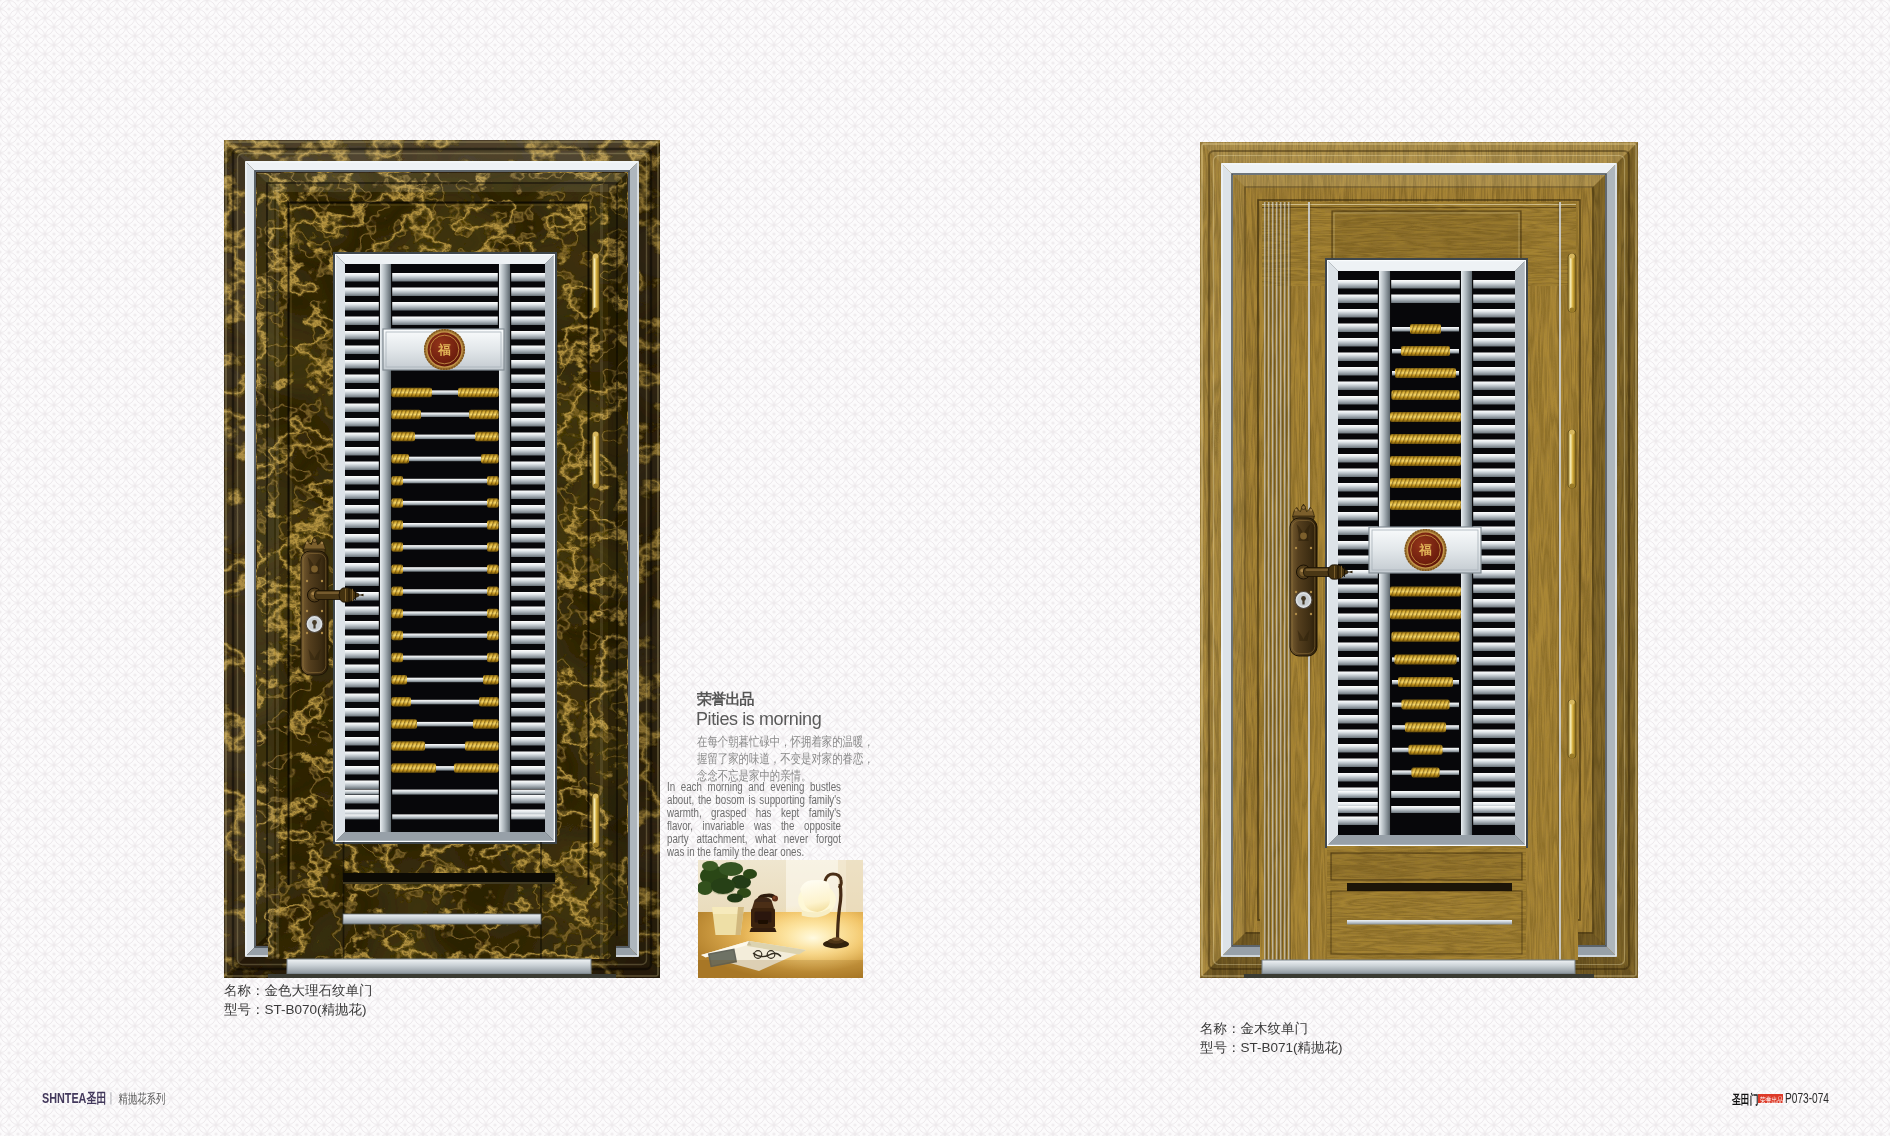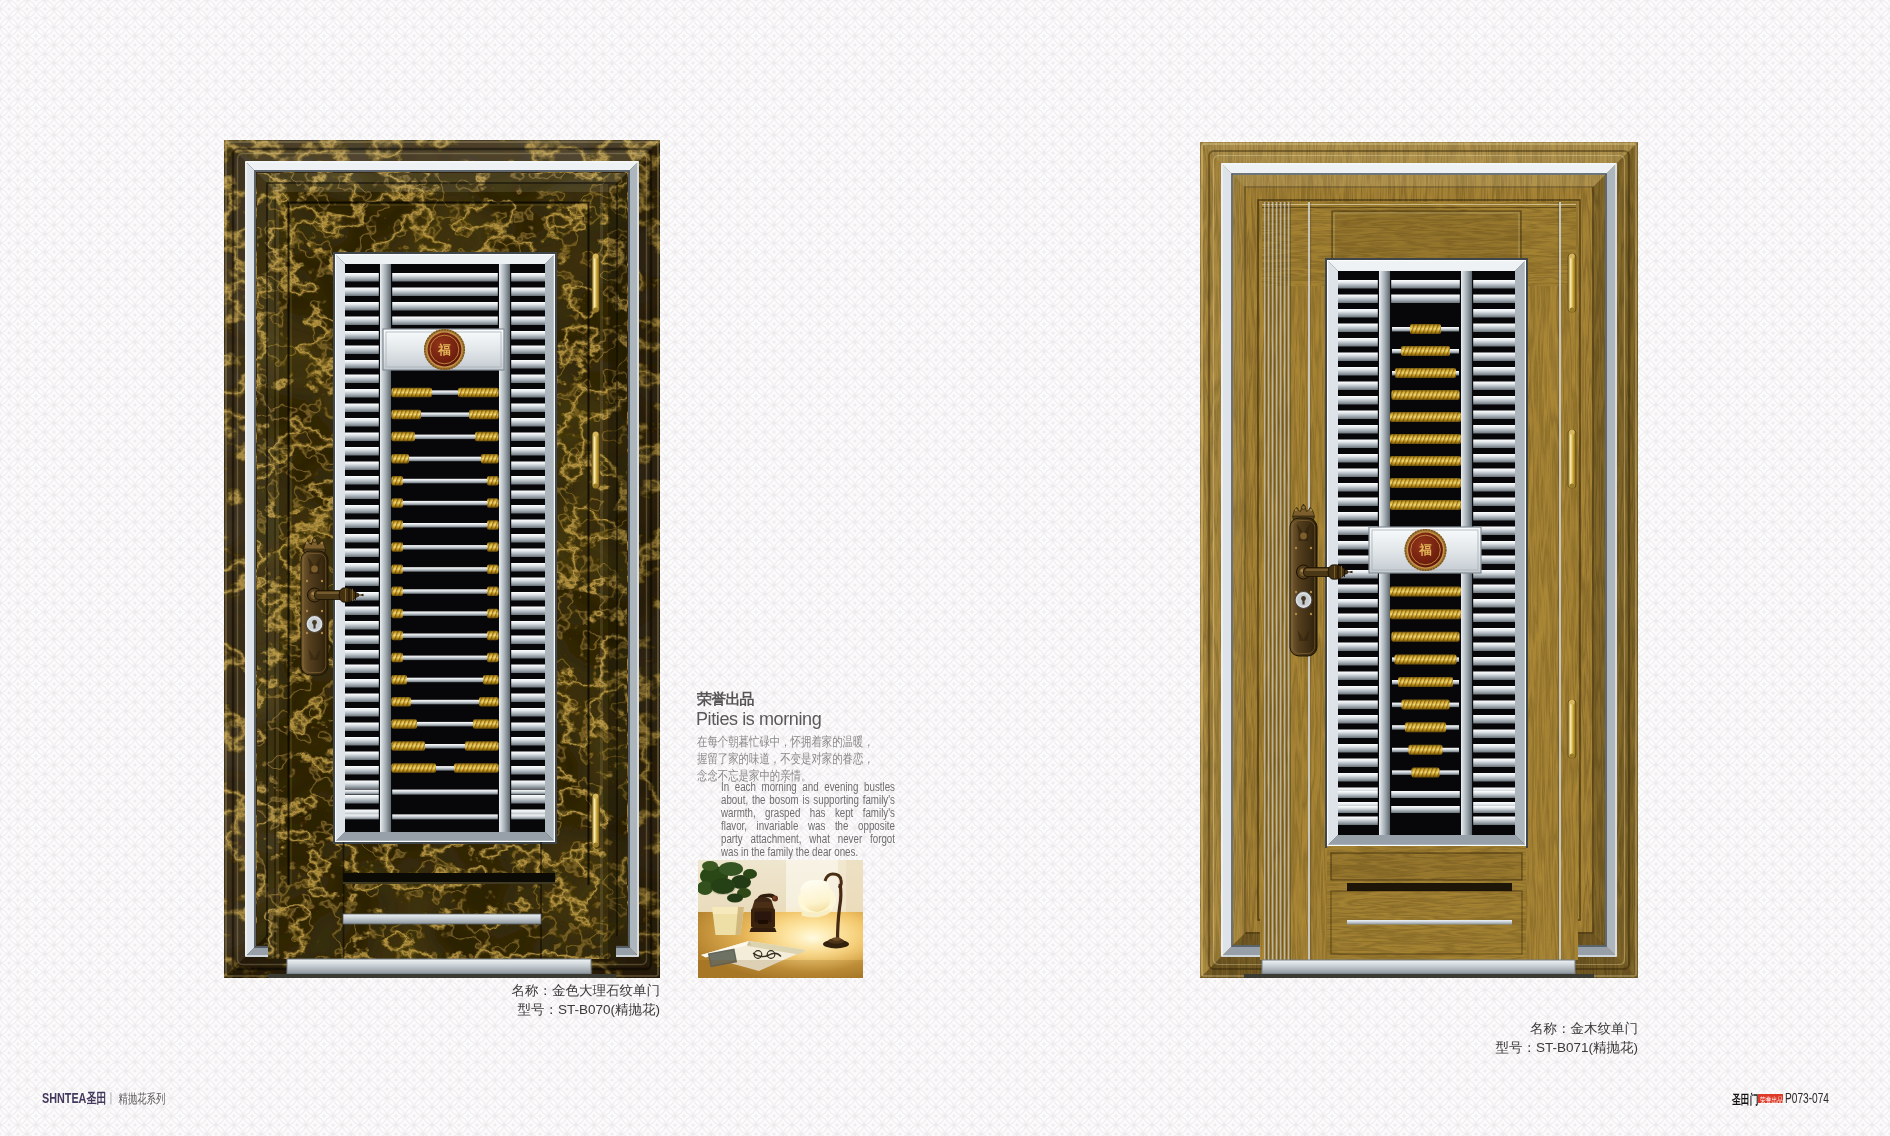--- a/index.html
+++ b/index.html
@@ -1,17 +1,17 @@
 <!DOCTYPE html>
 <html><head><meta charset="utf-8">
 <style>
 html,body{margin:0;padding:0;width:1890px;height:1136px;overflow:hidden;background:#fcfbfc;
 font-family:"Liberation Sans",sans-serif;}
 .abs{position:absolute;}
-.cap{position:absolute;text-align:right;color:#3a3a3a;font-size:13.5px;line-height:19px;letter-spacing:0;}
+.cap{position:absolute;text-align:left;color:#3a3a3a;font-size:13.5px;line-height:19px;letter-spacing:0;}
 .sx{display:inline-block;transform-origin:0 0;white-space:nowrap;}
 .jl{text-align:justify;text-align-last:justify;}
 </style></head><body>
 
 <svg style="position:absolute;left:0;top:0" width="1890" height="1136" xmlns="http://www.w3.org/2000/svg">
 <defs>
       <pattern id="shippo" width="18" height="18" patternUnits="userSpaceOnUse">
 <rect width="18" height="18" fill="#fcfbfc"></rect>
 <g fill="none" stroke="#eeeaed" stroke-width="1">
 <circle cx="9" cy="9" r="8.6"></circle>
@@ -800,21 +800,21 @@
 
 <div class="cap" style="left:1200px;top:1019px;width:438px">名称：金木纹单门<br>型号：ST-B071(精抛花)</div>
 
 <div class="abs" style="left:697px;top:690px;font-size:15px;letter-spacing:-0.8px;color:#555;font-weight:bold">荣誉出品</div>
 
 <div class="abs" style="left:696px;top:709px;font-size:18px;letter-spacing:-0.4px;color:#595959">Pities is morning</div>
 
 <div class="abs" style="left:697px;top:733px;width:230px;font-size:13px;line-height:17px;color:#8a8a8a">
 <span class="sx" style="transform:scaleX(0.8)">在每个朝暮忙碌中，怀拥着家的温暖，<br>握留了家的味道，不变是对家的眷恋，<br>念念不忘是家中的亲情。</span></div>
 
-<div class="abs" style="left:721px;top:781px;font-size:12.5px;line-height:13px;color:#6e6e6e">
+<div class="abs" style="left:667px;top:781px;font-size:12.5px;line-height:13px;color:#6e6e6e">
 <div class="sx" style="transform:scaleX(0.78);width:223px">
 <div class="jl">In each morning and evening bustles</div>
 <div class="jl">about, the bosom is supporting family's</div>
 <div class="jl">warmth, grasped has kept family's</div>
 <div class="jl">flavor, invariable was the opposite</div>
 <div class="jl">party attachment, what never forgot</div>
 <div>was in the family the dear ones.</div>
 </div></div>
 
 <svg style="position:absolute;left:698px;top:860px" width="165" height="118" viewBox="0 0 165 118" xmlns="http://www.w3.org/2000/svg">

